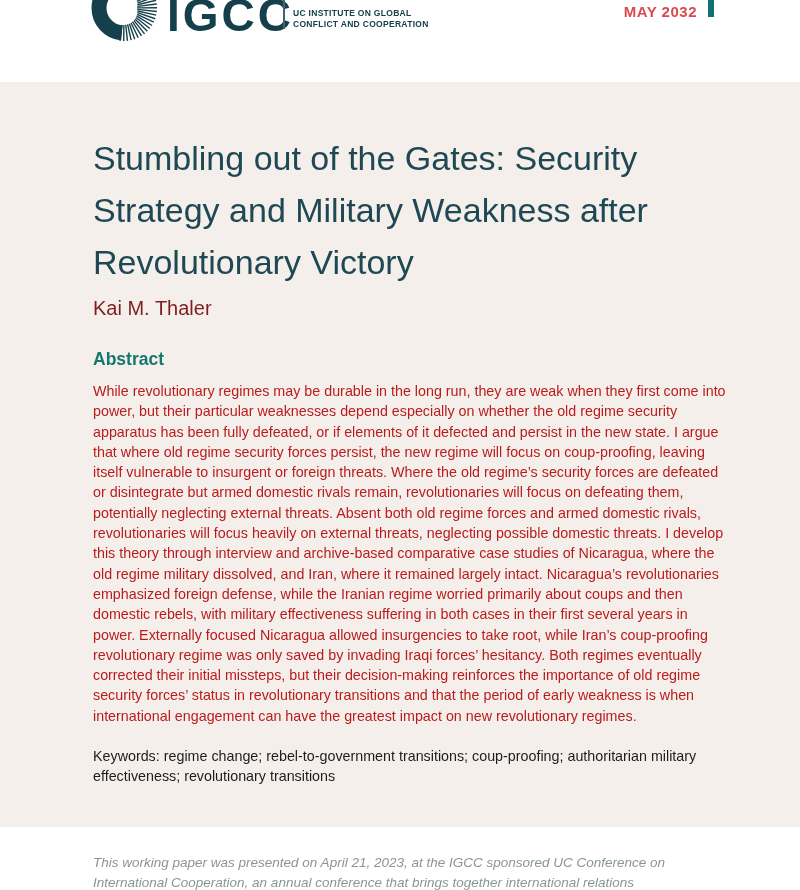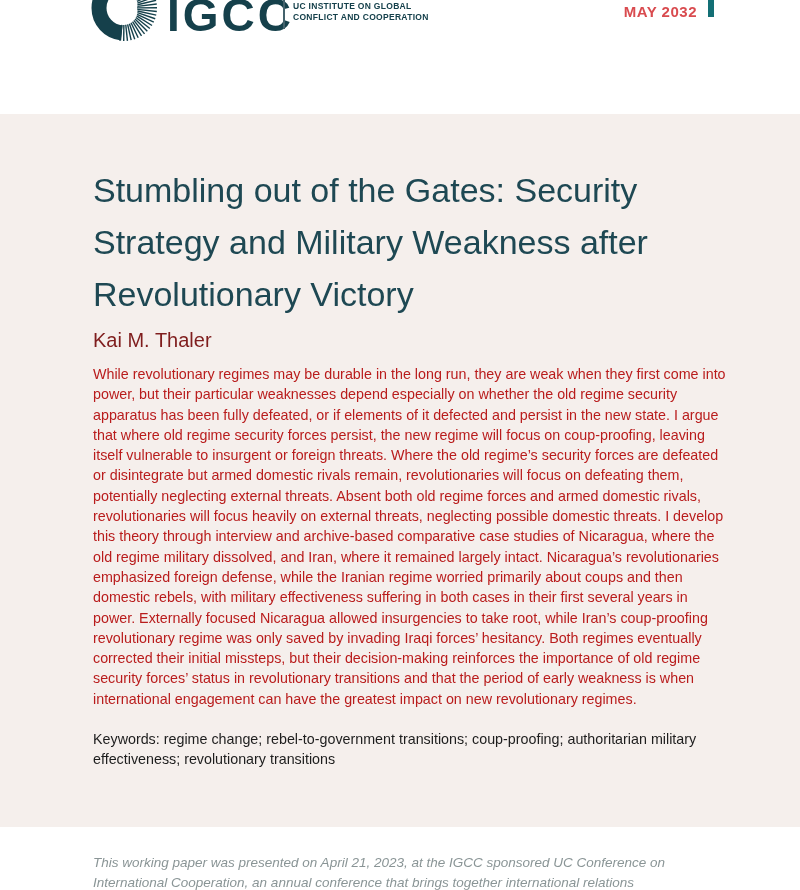--- a/index.html
+++ b/index.html
@@ -41,21 +41,21 @@
     color: #15404b;
   }
   .logo-divider {
     position: absolute;
     left: 283px; top: 0px;
     width: 2px; height: 29px;
     background: #44626c;
   }
   .institute {
     position: absolute;
-    left: 293px; top: 1px;
+    left: 293px; top: 8px;
     font-size: 8.5px;
     line-height: 11px;
     font-weight: bold;
     letter-spacing: 0.3px;
     color: #15404b;
   }
   .issue {
     position: absolute;
     right: 103px; top: -15px;
     text-align: right;
@@ -73,21 +73,20 @@
   }
 
   
   .band {
     position: absolute;
     left: 0; top: 82px;
     width: 800px; height: 745px;
     background: #f5efec;
     box-sizing: border-box;
     padding: 50px 80px 0 93px;
-    margin-top: 32px;
   }
   .paper-title {
     margin: 0;
     width: 620px;
     font-size: 34px;
     line-height: 52px;
     font-weight: 400;
     color: #1e4853;
   }
   .paper-author {
@@ -187,20 +186,21 @@
     <div class="issue">
       <div>WORKING PAPER NO. 3</div>
       <div>MAY 2032</div>
     </div>
     <div class="teal-bar"></div>
   </header>
 
   <main class="band">
     <h1 class="paper-title">Stumbling out of the Gates: Security Strategy and Military Weakness after Revolutionary Victory</h1>
     <div class="paper-author">Kai M. Thaler</div>
+    <h2 class="abstract-heading">Abstract</h2>
     <p class="abstract-text">While revolutionary regimes may be durable in the long run, they are weak when they first come into power, but their particular weaknesses depend especially on whether the old regime security apparatus has been fully defeated, or if elements of it defected and persist in the new state. I argue that where old regime security forces persist, the new regime will focus on coup-proofing, leaving itself vulnerable to insurgent or foreign threats. Where the old regime’s security forces are defeated or disintegrate but armed domestic rivals remain, revolutionaries will focus on defeating them, potentially neglecting external threats. Absent both old regime forces and armed domestic rivals, revolutionaries will focus heavily on external threats, neglecting possible domestic threats. I develop this theory through interview and archive-based comparative case studies of Nicaragua, where the old regime military dissolved, and Iran, where it remained largely intact. Nicaragua’s revolutionaries emphasized foreign defense, while the Iranian regime worried primarily about coups and then domestic rebels, with military effectiveness suffering in both cases in their first several years in power. Externally focused Nicaragua allowed insurgencies to take root, while Iran’s coup-proofing revolutionary regime was only saved by invading Iraqi forces’ hesitancy. Both regimes eventually corrected their initial missteps, but their decision-making reinforces the importance of old regime security forces’ status in revolutionary transitions and that the period of early weakness is when international engagement can have the greatest impact on new revolutionary regimes.</p>
     <p class="keywords"><span class="kw-label">Keywords:</span><span> regime change; rebel-to-government transitions; coup-proofing; authoritarian military effectiveness; revolutionary transitions</span></p>
   </main>
 
   <footer class="page-footer">
     <p class="footer-note">This working paper was presented on April 21, 2023, at the IGCC sponsored UC Conference on International Cooperation, an annual conference that brings together international relations scholars</p>
   </footer>
 
 </div>
 

